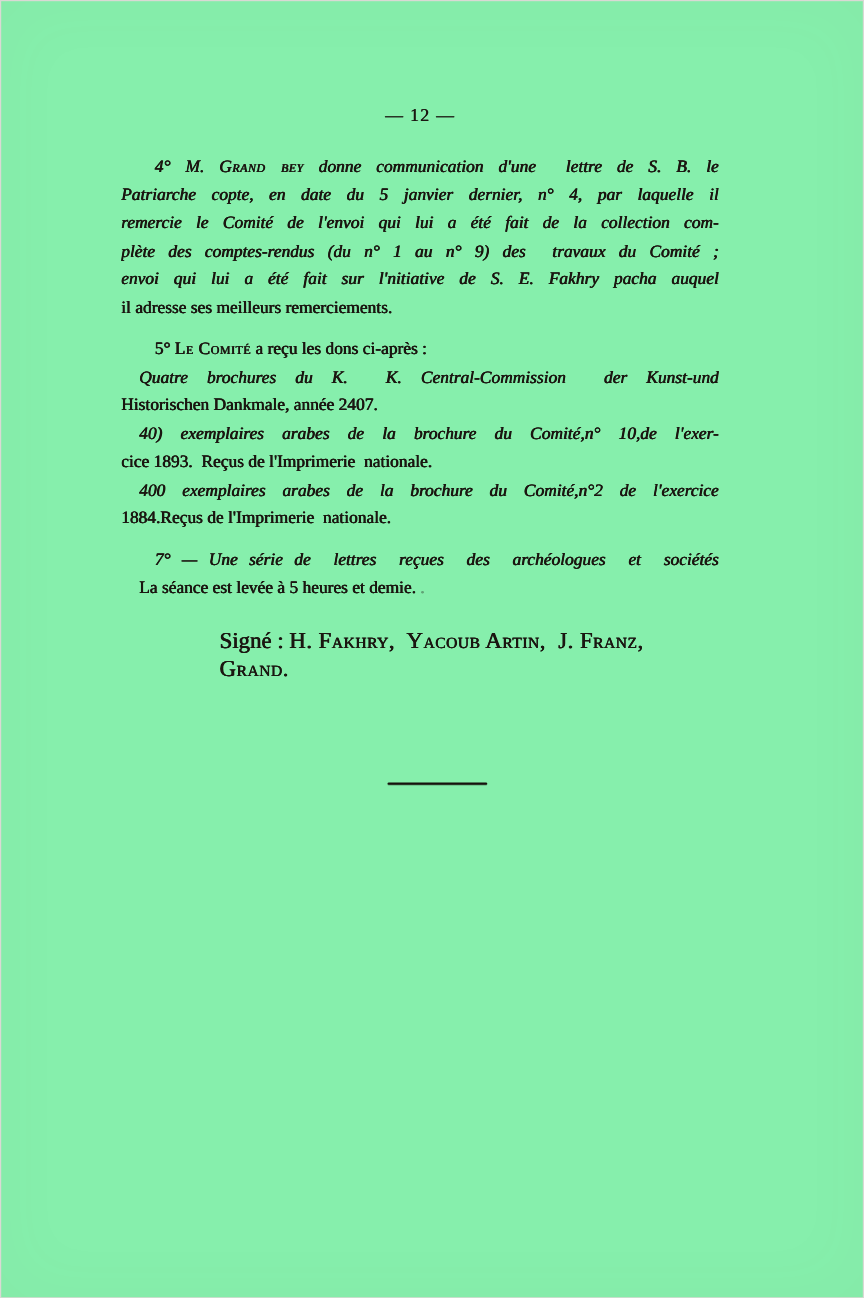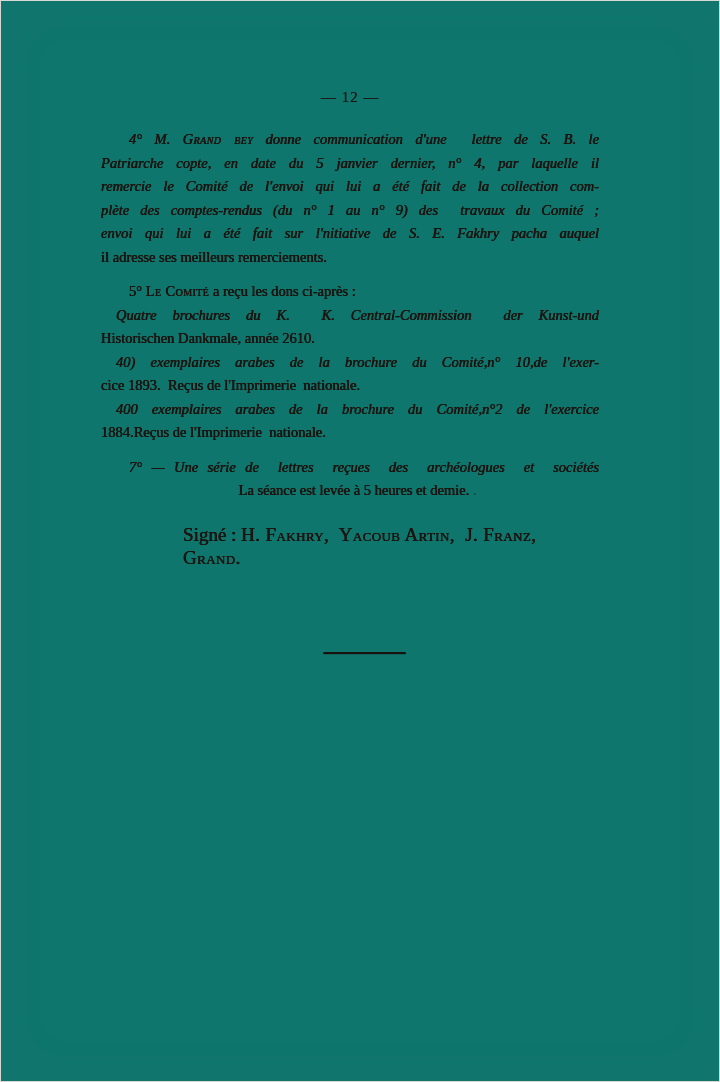--- a/index.html
+++ b/index.html
@@ -6,21 +6,21 @@
   body {
     width: 720px;
     height: 1082px;
     background: #f2f2ef;
     font-family: "Liberation Serif", serif;
   }
   .page {
     position: relative;
     width: 718px;
     height: 1080px;
-    background: #0f766e;
+    background: #86efac;
     border: 1px solid #d9d9d4;
     box-shadow: inset 0 0 60px rgba(120,110,90,0.04);
     overflow: hidden;
     color: #1b1611;
   }
   .column {
     position: absolute;
     left: 100px;
     top: 88px;
     width: 498px;
@@ -42,21 +42,21 @@
     height: 23.5px;
     white-space: pre-wrap;
     text-shadow: 0.35px 0 0 currentColor, -0.2px 0 0 currentColor;
     overflow: hidden;
   }
   .j {           
     text-align: justify;
     text-align-last: justify;
     font-style: italic;
   }
-  .in    { padding-left: 15px; text-align: center; }
+  .in    { padding-left: 15px; }
   .in-lg { padding-left: 28px; }
   .sc {
     font-variant: small-caps;
     letter-spacing: 0.4px;
   }
   .signature {
     margin-top: 20px;
     margin-left: 82px;
     font-size: 19px;
     line-height: 23.5px;
@@ -87,21 +87,21 @@
       <div class="line j">Patriarche copte, en date du 5 janvier dernier, n° 4, par laquelle il</div>
       <div class="line j">remercie le Comité de l'envoi qui lui a été fait de la collection com-</div>
       <div class="line j">plète des comptes-rendus (du n° 1 au n° 9) des  travaux du Comité ;</div>
       <div class="line j">envoi qui lui a été fait sur l'nitiative de S. E. Fakhry pacha auquel</div>
       <div class="line">il adresse ses meilleurs remerciements.</div>
     </div>
 
     <div class="para">
       <div class="line in-lg"><span>5° </span><span class="sc">Le Comité</span><span> a reçu les dons ci-après :</span></div>
       <div class="line j in">Quatre brochures du K.  K. Central-Commission  der Kunst-und</div>
-      <div class="line">Historischen Dankmale, année 2610.</div>
+      <div class="line">Historischen Dankmale, année 2407.</div>
       <div class="line j in">40) exemplaires arabes de la brochure du Comité,n° 10,de l'exer-</div>
       <div class="line">cice 1893.  Reçus de l'Imprimerie  nationale.</div>
       <div class="line j in">400 exemplaires arabes de la brochure du Comité,n°2 de l'exercice</div>
       <div class="line">1884.Reçus de l'Imprimerie  nationale.</div>
     </div>
 
     <div class="para">
       <div class="line j in-lg">7° — Une série de  lettres  reçues  des  archéologues  et  sociétés</div>
       <div class="line in"><span>La séance est levée à 5 heures et demie.</span> <span class="faint">.</span></div>
     </div>

